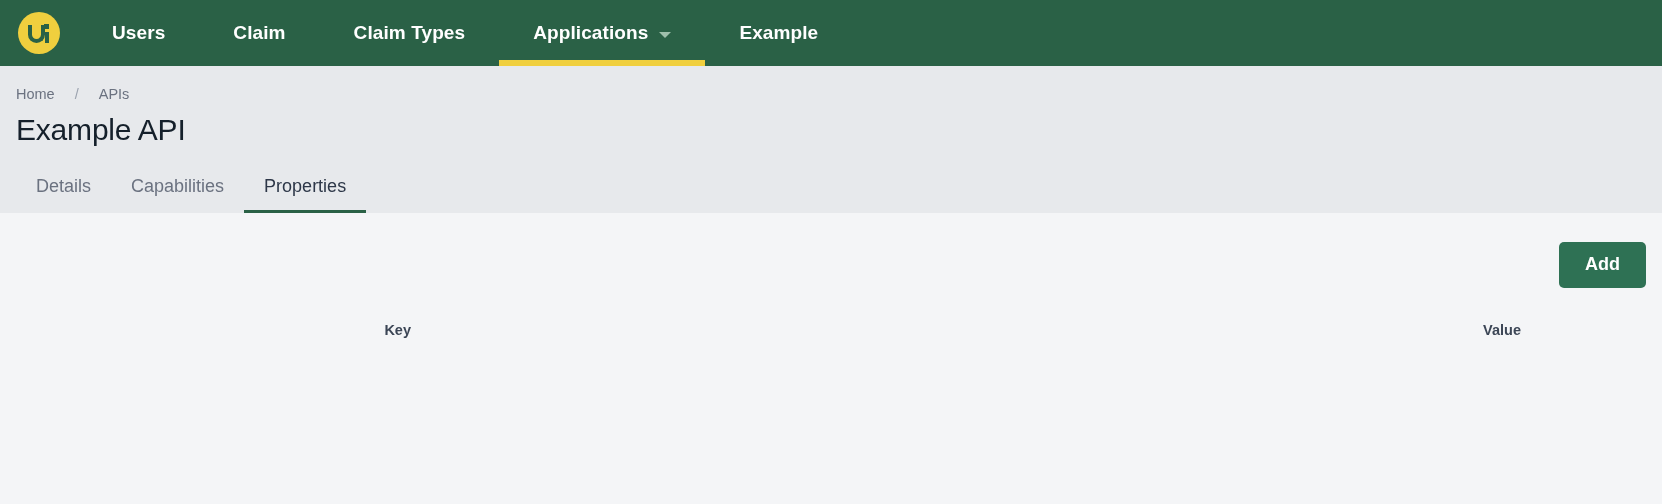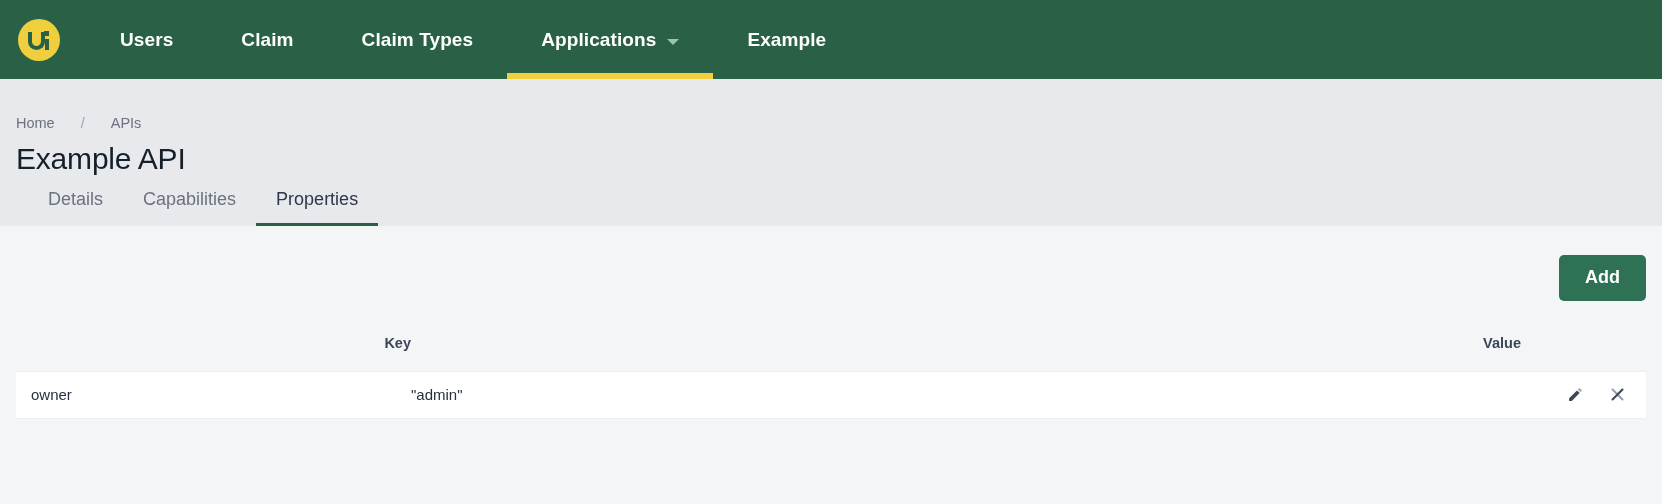--- a/index.html
+++ b/index.html
@@ -11,26 +11,25 @@
     width: 1662px;
     height: 504px;
     background: #f4f5f7;
     font-family: "Liberation Sans", sans-serif;
     -webkit-font-smoothing: antialiased;
     overflow: hidden;
   }
 
   
   .topnav {
-    height: 79px;
+    height: 66px;
     background: #2a6146;
     display: flex;
     align-items: stretch;
     position: relative;
-    gap: 8px;
   }
   .logo-wrap {
     width: 78px;
     display: flex;
     align-items: center;
     justify-content: center;
     flex: 0 0 auto;
   }
   .logo {
     width: 42px;
@@ -106,42 +105,42 @@
   }
 
   
   .page-head {
     background: #e7e9ec;
     padding: 0 16px;
     height: 147px;
     position: relative;
   }
   .breadcrumb {
-    padding-top: 36px;
+    padding-top: 20px;
     font-size: 14.5px;
     color: #6b7280;
     display: flex;
     align-items: center;
-    gap: 26px;
+    gap: 20px;
   }
   .crumb {
     color: #6b7280;
     cursor: pointer;
   }
   .crumb-sep { color: #9ca3af; }
   .page-title {
     margin-top: 11px;
     font-size: 30px;
     font-weight: normal;
     color: #15202b;
     letter-spacing: -0.2px;
   }
   .tabs {
     position: absolute;
-    left: 28px;
+    left: 16px;
     bottom: 0;
     display: flex;
     align-items: flex-end;
   }
   .tab {
     font-size: 18px;
     color: #6b7280;
     padding: 11px 20px 13px 20px;
     cursor: pointer;
     border-bottom: 3px solid transparent;
@@ -279,32 +278,14 @@
     <button class="btn-add">Add</button>
   </div>
 
   <div class="table">
     <div class="thead">
       <div class="th col-key">Key</div>
       <div class="th col-value">Value</div>
       <div class="th col-actions"></div>
     </div>
 
-    <div class="trow">
-      <div class="td col-key">owner</div>
-      <div class="td col-value">"admin"</div>
-      <div class="col-actions actions">
-        <span class="icon-btn">
-          <svg width="17" height="17" viewBox="0 0 24 24" aria-hidden="true">
-            <path d="M3 17.25V21h3.75L17.81 9.94l-3.75-3.75L3 17.25z" fill="#3d4758"></path>
-            <path d="M20.71 7.04a1 1 0 0 0 0-1.41l-2.34-2.34a1 1 0 0 0-1.41 0l-1.83 1.83 3.75 3.75 1.83-1.83z" fill="#a8adb6"></path>
-          </svg>
-        </span>
-        <span class="icon-btn">
-          <svg width="17" height="17" viewBox="0 0 24 24" aria-hidden="true">
-            <path d="M5 5 L19 19" stroke="#9aa0aa" stroke-width="3" stroke-linecap="round"></path>
-            <path d="M19 5 L5 19" stroke="#3d4758" stroke-width="3" stroke-linecap="round"></path>
-          </svg>
-        </span>
-      </div>
-    </div>
   </div>
 </div>
 
 </body></html>

